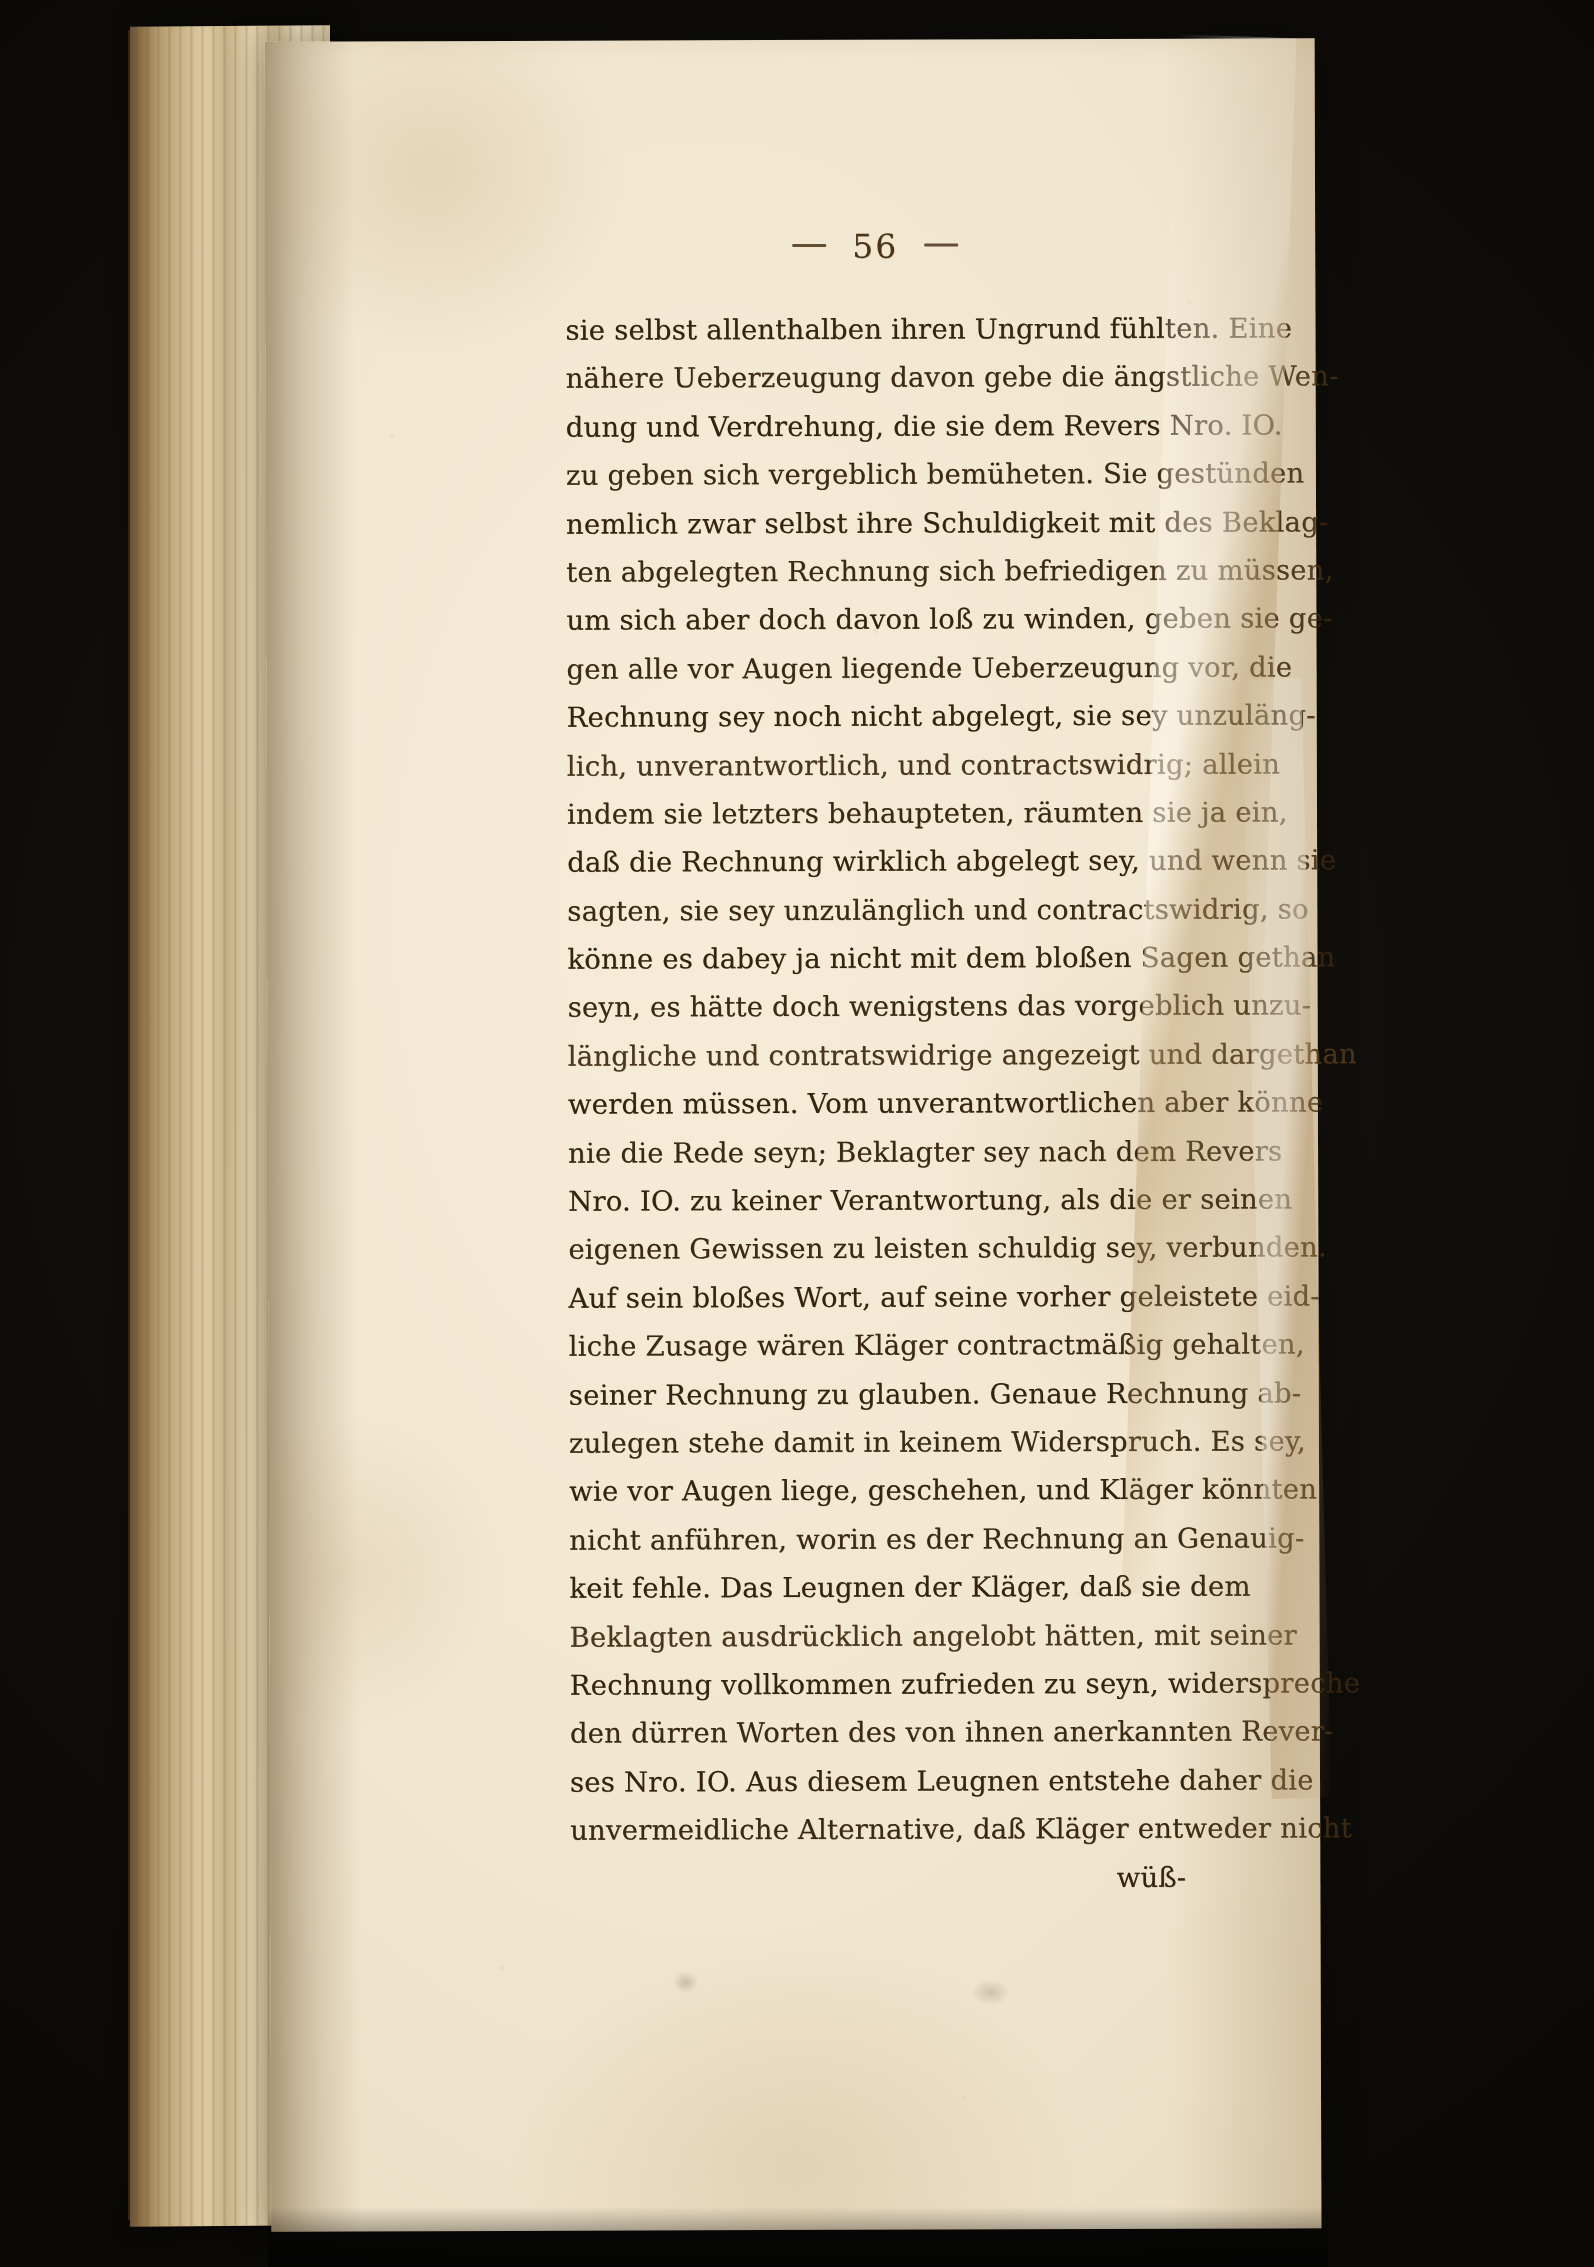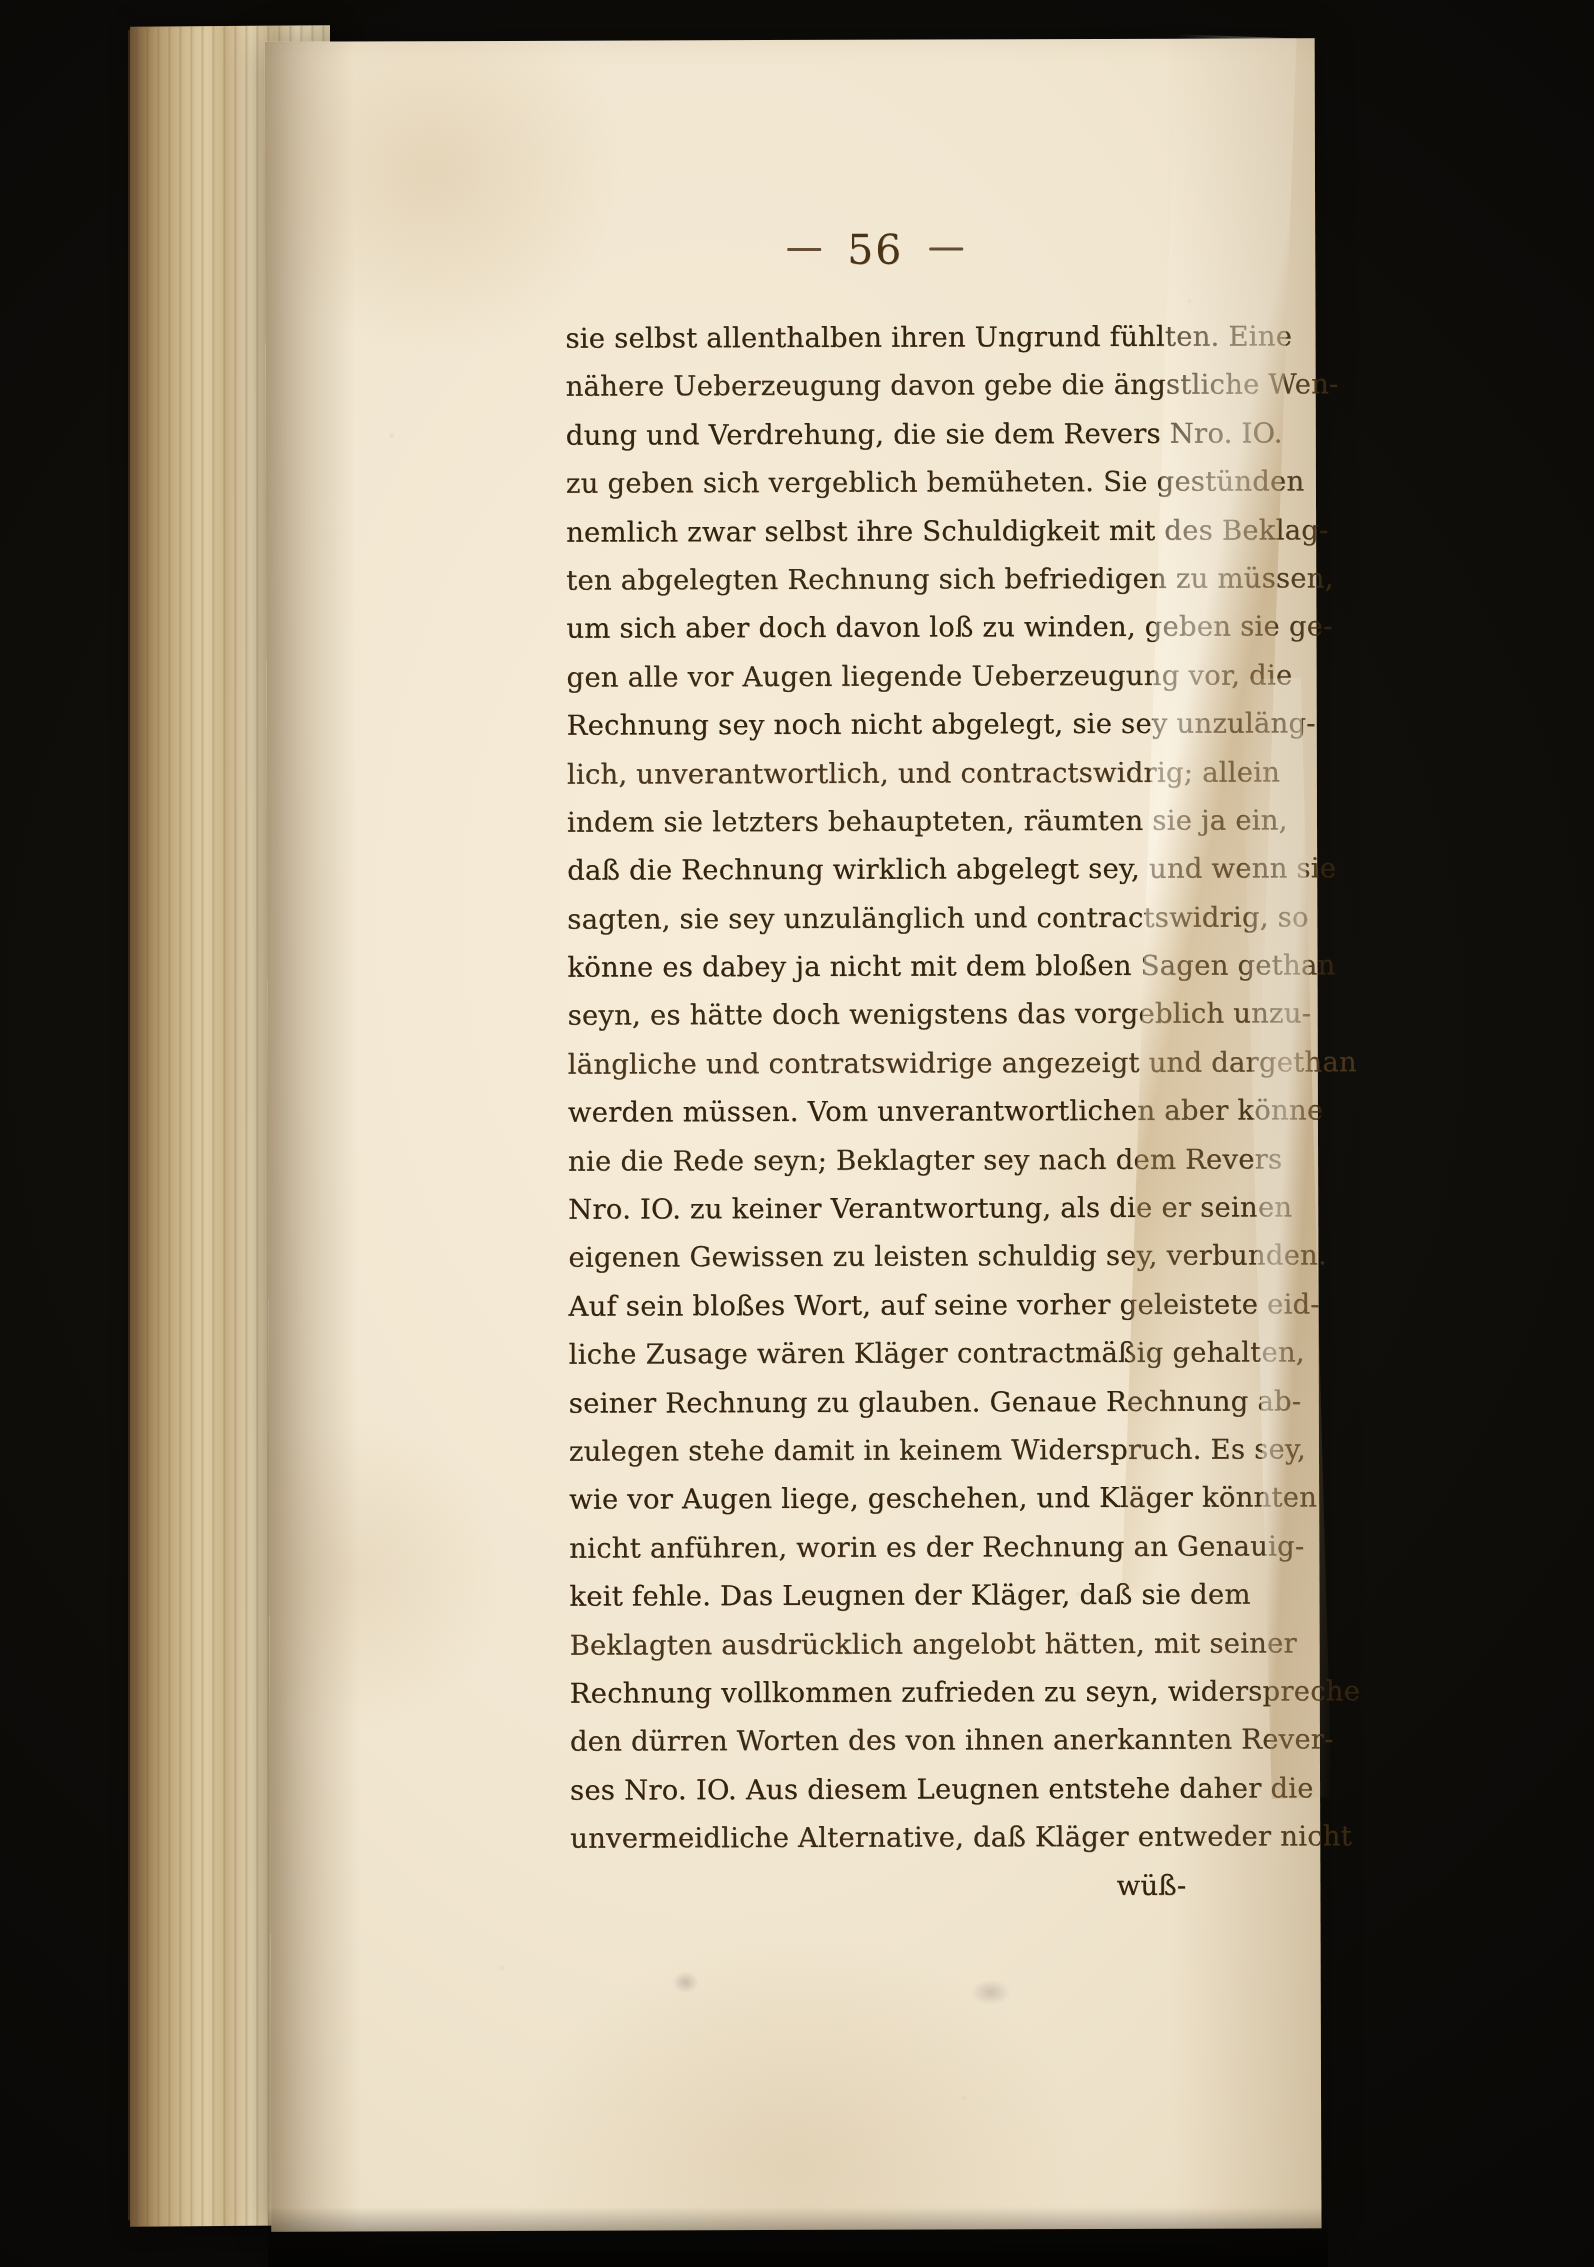--- a/index.html
+++ b/index.html
@@ -198,21 +198,21 @@
     width: 34px;
     height: 3px;
     background: #4a3317;
     vertical-align: middle;
     margin: 0 26px;
     border-radius: 1px;
     opacity: 0.85;
   }
   .folio .num {
     display: inline-block;
-    font-size: 41px;
+    font-size: 33px;
     vertical-align: middle;
     transform: translateY(1px);
   }
 
   .body-block {
     color: #3a2a14;
   }
 
   
   .tline {

